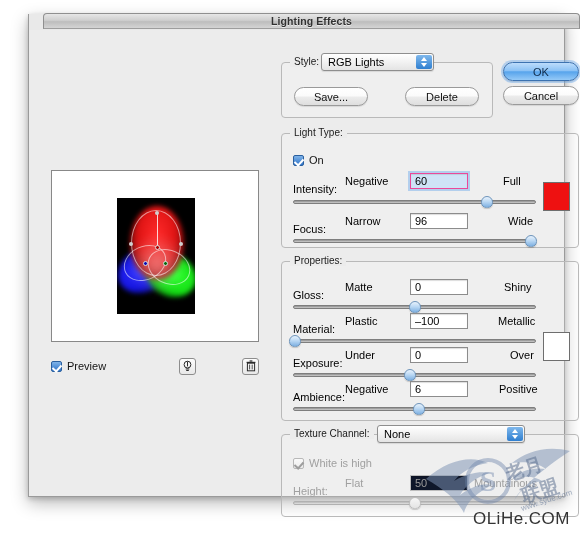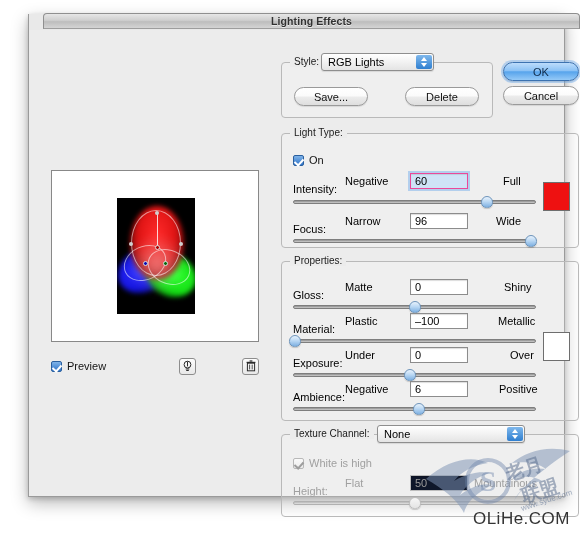--- a/index.html
+++ b/index.html
@@ -314,21 +314,21 @@
           <div class="thumb" style="left: 80%;"></div>
         </div>
 
         <div class="swatch" style="position: absolute; left: 261px; top: 48px; width: 27px; height: 29px; background: rgb(238, 17, 17);"></div>
 
         <span class="rowlabel" style="left:11px;top:89px;">Focus:</span>
         <span class="rowlabel" style="left:63px;top:81px;">Narrow</span>
         <div class="tfield" style="position:absolute;left:128px;top:79px;width:58px;">
           <span>96</span>
         </div>
-        <span class="rowlabel" style="left:214px;top:81px;">Wide</span>
+        <span class="rowlabel" style="left:226px;top:81px;">Wide</span>
         <div class="slider" style="left:11px;top:101px;width:243px;">
           <div class="track"></div>
           <div class="thumb" style="left: 98%;"></div>
         </div>
       </div>
 
       <div class="group" style="left:6px;top:231px;width:298px;height:160px;">
         <span class="legend">Properties:</span>
 
         <span class="rowlabel" style="left:11px;top:27px;">Gloss:</span>

